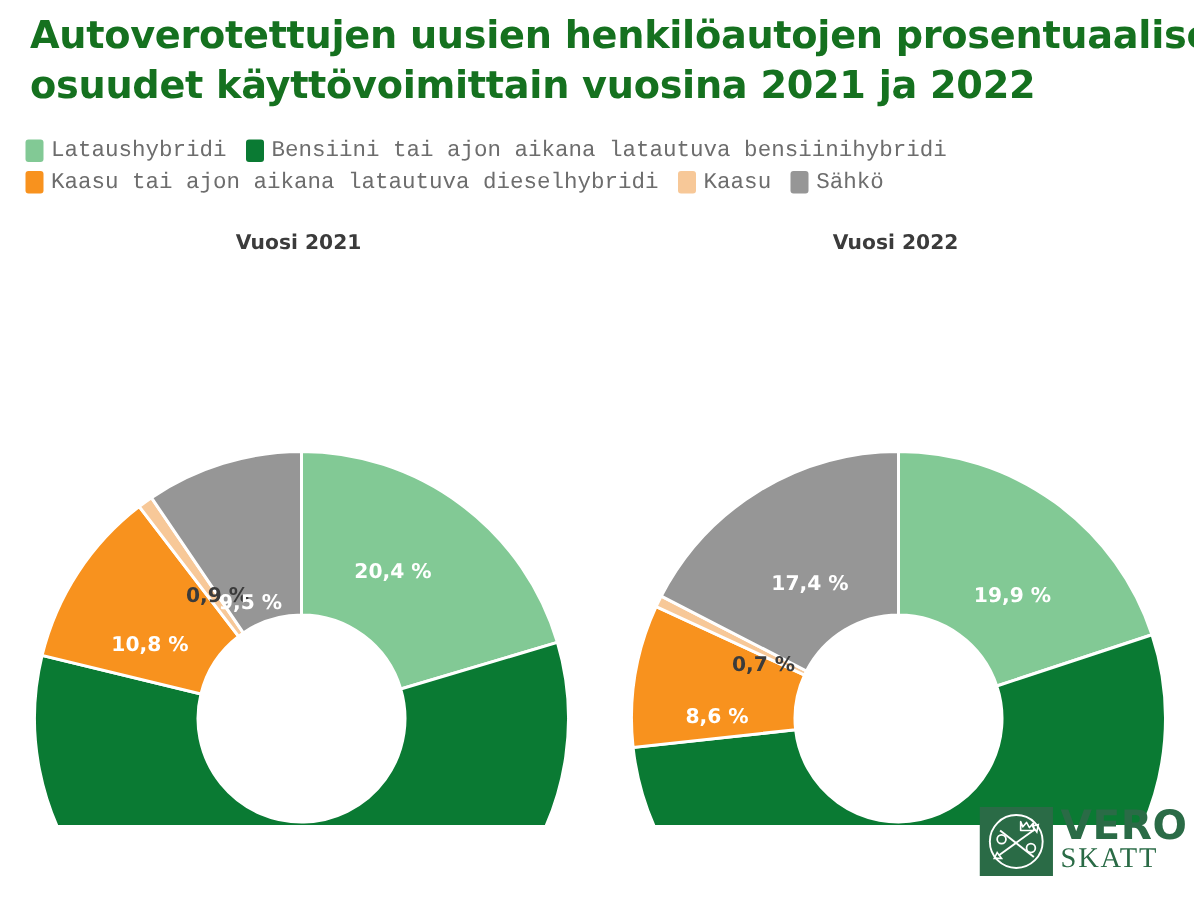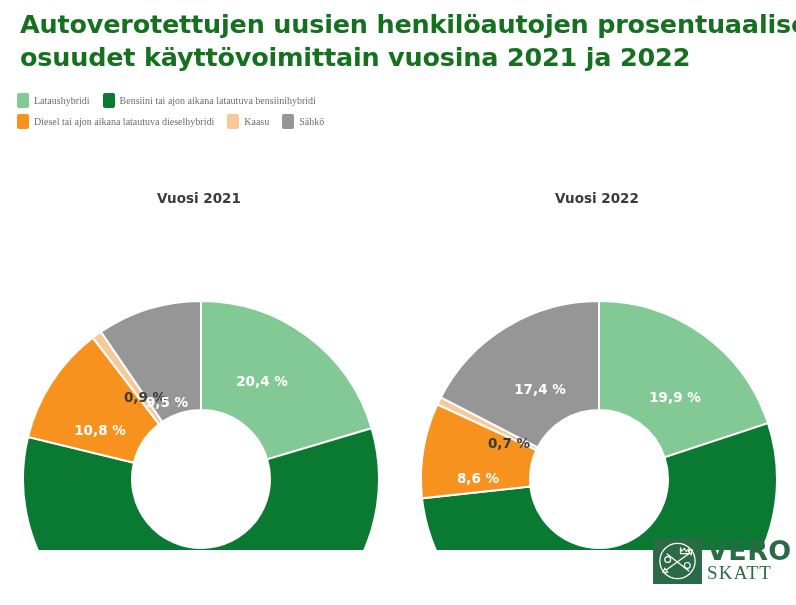--- a/index.html
+++ b/index.html
@@ -52,23 +52,23 @@
     white-space: nowrap;
   }
   .legend-swatch {
     width: 12px;
     height: 15px;
     border-radius: 2px;
     margin-right: 5px;
     flex: 0 0 auto;
   }
   .legend-label {
-    font-size: 10px;
+    font-size: 15px;
     color: #6d6d6d;
-    font-family: Liberation Serif, serif;
+    font-family: Liberation Mono, monospace;
     line-height: 16px;
   }
 
   
   .donut-panel {
     position: absolute;
     top: 150px;
     width: 398px;
     height: 400px;
   }
@@ -78,21 +78,20 @@
   .donut-caption {
     position: absolute;
     top: 4px;
     left: 0;
     width: 398px;
     text-align: center;
     font-family: "DejaVu Sans", sans-serif;
     font-size: 13.5px;
     font-weight: bold;
     color: #3b3b3b;
-    margin-top: 36px;
   }
 
   .donut-svg {
     position: absolute;
     top: 24px;
     left: 1px;
   }
 
   
   .slice-label {
@@ -160,21 +159,21 @@
         <span class="legend-label">Lataushybridi</span>
       </div>
       <div class="legend-item">
         <span class="legend-swatch" style="background: rgb(10, 122, 51);"></span>
         <span class="legend-label">Bensiini tai ajon aikana latautuva bensiinihybridi</span>
       </div>
     </div>
     <div class="legend-row">
       <div class="legend-item">
         <span class="legend-swatch" style="background: rgb(248, 146, 30);"></span>
-        <span class="legend-label">Diesel tai ajon aikana latautuva dieselhybridi</span>
+        <span class="legend-label">Kaasu tai ajon aikana latautuva dieselhybridi</span>
       </div>
       <div class="legend-item">
         <span class="legend-swatch" style="background: rgb(247, 200, 152);"></span>
         <span class="legend-label">Kaasu</span>
       </div>
       <div class="legend-item">
         <span class="legend-swatch" style="background: rgb(150, 150, 150);"></span>
         <span class="legend-label">Sähkö</span>
       </div>
     </div>

